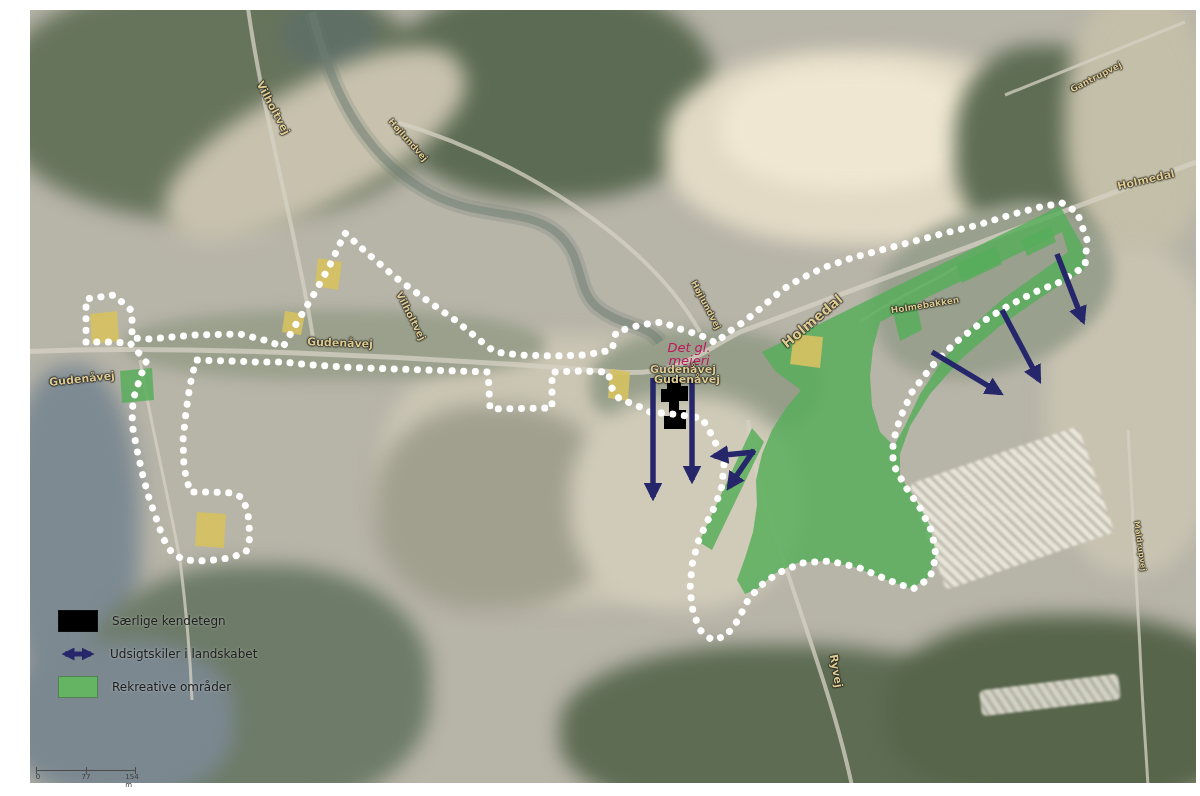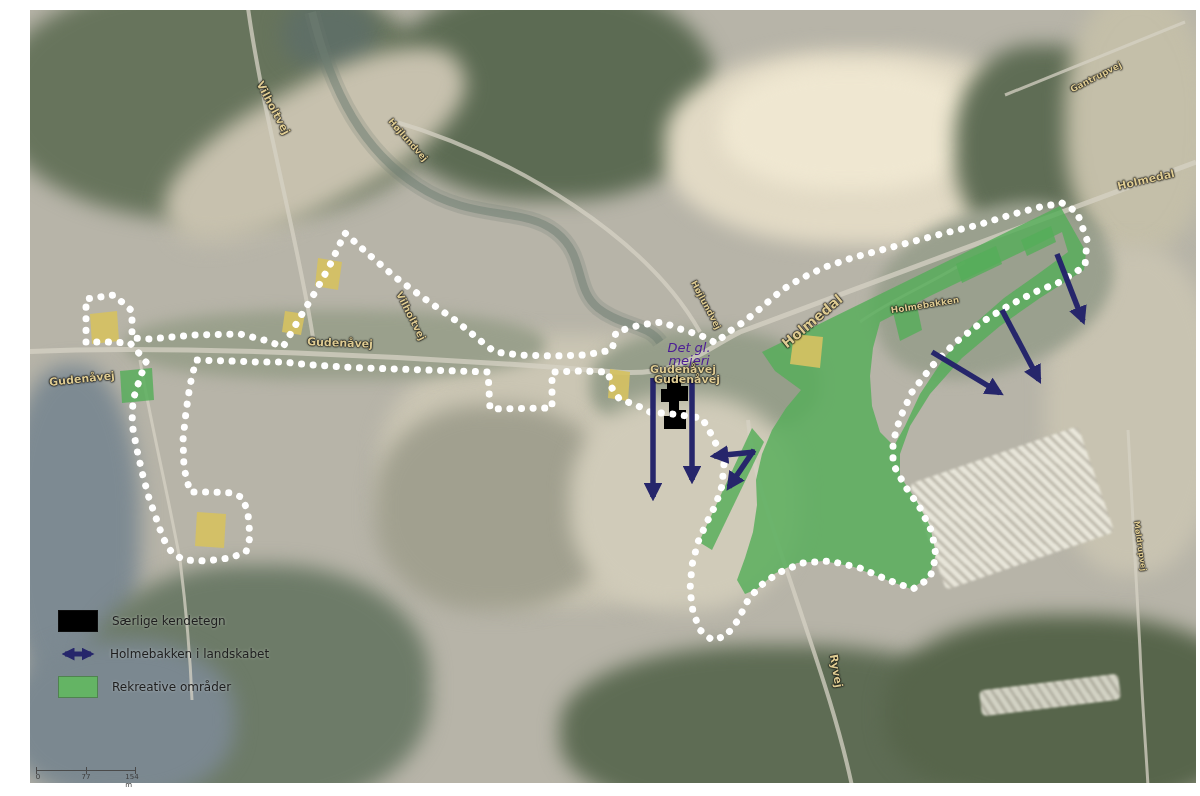--- a/index.html
+++ b/index.html
@@ -5,21 +5,21 @@
   html,body{margin:0;padding:0;background:#fff;}
   .page{position:relative;width:1200px;height:796px;background:#fff;overflow:hidden;
         font-family:"DejaVu Sans","Liberation Sans",sans-serif;}
   .map{position:absolute;left:30px;top:10px;width:1166px;height:773px;background:#b7b4a8;overflow:hidden;}
   .b{position:absolute;display:block;border-radius:45%;filter:blur(10px);}
   .gh{position:absolute;border-radius:5px;}
   svg.ovl{position:absolute;left:0;top:0;width:1166px;height:773px;}
   .labels{position:absolute;left:0;top:0;width:1200px;height:796px;pointer-events:none;}
   .rl{position:absolute;white-space:nowrap;font-weight:bold;color:#decb92;
       text-shadow:0 0 1px #000,0 0 2px #000,0 0 2px #000;transform-origin:center;}
-  .poi{position:absolute;white-space:nowrap;font-style:italic;color:#4c1d95;font-size:13px;
+  .poi{position:absolute;white-space:nowrap;font-style:italic;color:#be185d;font-size:13px;
        transform:translate(-50%,-50%);text-align:center;line-height:1.0;}
   .legend{position:absolute;left:58px;top:604px;}
   .lg-row{position:relative;height:33px;display:flex;align-items:center;}
   .lg-sw{width:38px;height:20px;margin-right:14px;flex:0 0 38px;border:1px solid rgba(40,40,40,.35);}
   .lg-txt{font-size:12px;color:#1e1e1e;text-shadow:0 0 3px rgba(255,255,255,.45);}
   .lg-dots{width:44px;margin-right:8px;flex:0 0 44px;display:flex;gap:1px;align-items:center;}
   .lg-dot{width:6.5px;height:6.5px;border-radius:50%;background:#fff;box-shadow:0 0 1px rgba(0,0,0,.4);}
   .lg-arr{width:40px;height:22px;margin-right:12px;flex:0 0 40px;}
   .scalebar{position:absolute;left:36px;top:766px;width:100px;height:16px;font-size:7px;color:#3a3a3a;}
   .sb-line{position:absolute;left:0;top:4px;width:100px;border-top:1px solid #4a4a4a;}
@@ -144,21 +144,21 @@
         <line x1="7" y1="11" x2="33" y2="11" stroke="#26266b" stroke-width="5" marker-start="url(#lgA1)" marker-end="url(#lgA2)"></line>
         <defs>
           <marker id="lgA1" markerUnits="strokeWidth" markerWidth="2.6" markerHeight="2.6" refX="1.9" refY="1.3" orient="auto-start-reverse">
             <path d="M0,0 L2.6,1.3 L0,2.6 Z" fill="#26266b"></path>
           </marker>
           <marker id="lgA2" markerUnits="strokeWidth" markerWidth="2.6" markerHeight="2.6" refX="1.9" refY="1.3" orient="auto">
             <path d="M0,0 L2.6,1.3 L0,2.6 Z" fill="#26266b"></path>
           </marker>
         </defs>
       </svg>
-      <span class="lg-txt">Holmebakken i landskabet</span>
+      <span class="lg-txt">Udsigtskiler i landskabet</span>
     </div>
     <div class="lg-row">
       <span class="lg-sw" style="background:#64b464;"></span>
       <span class="lg-txt">Rekreative områder</span>
     </div>
   </div>
 
   <div class="scalebar">
     <span class="sb-line"></span>
     <span class="sb-t" style="left:0;"></span>

